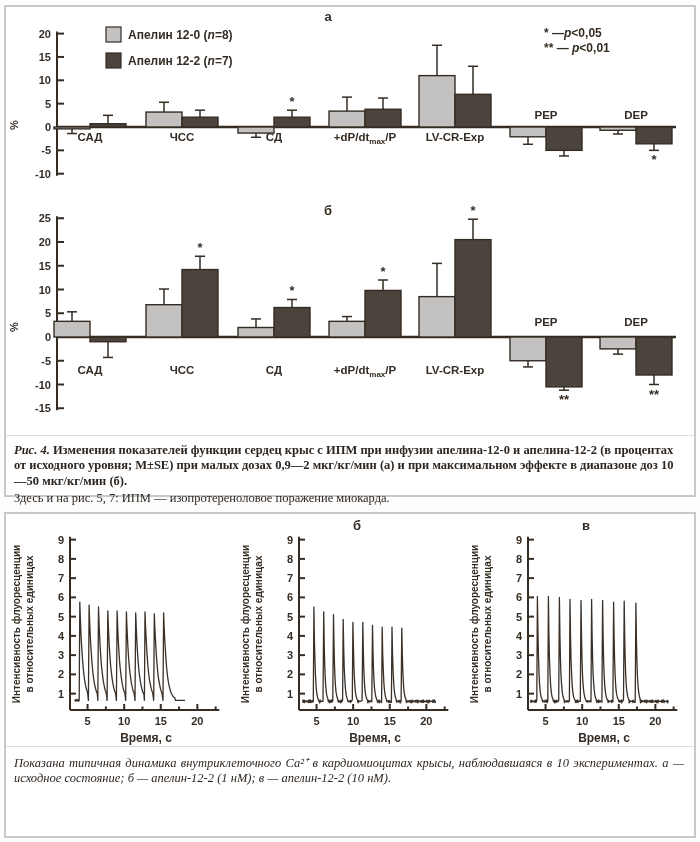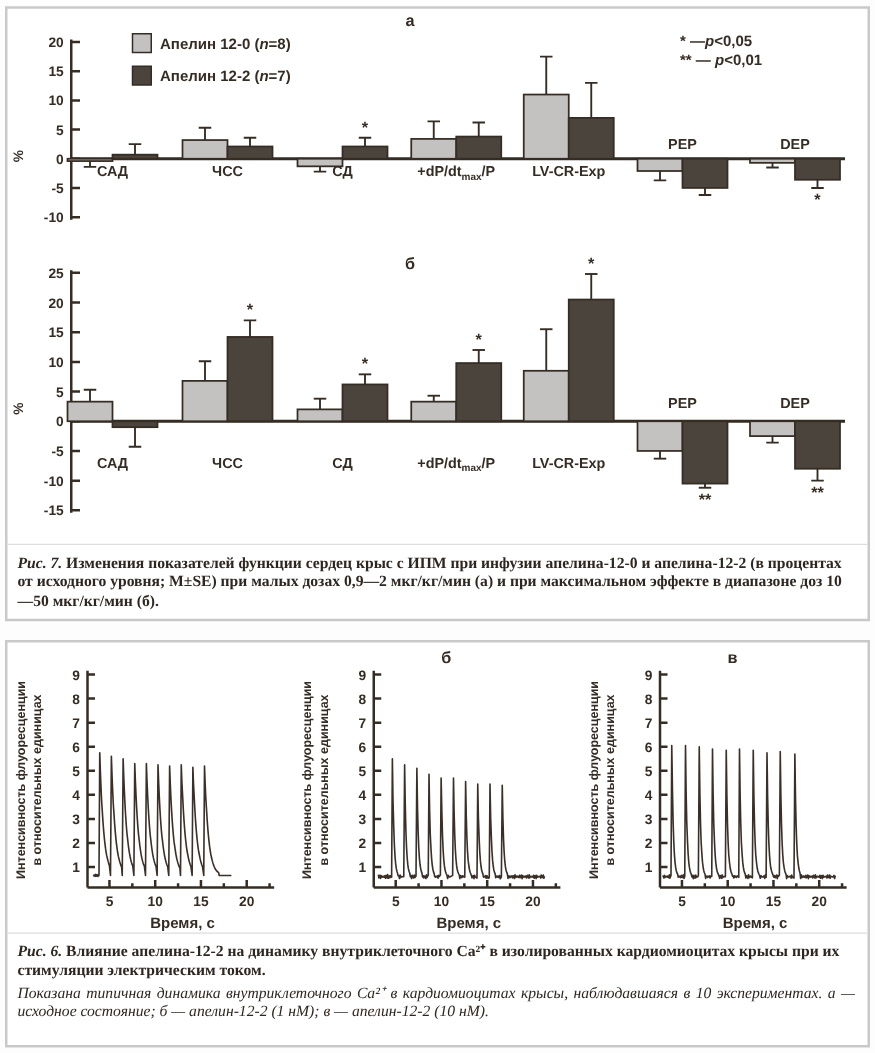--- a/index.html
+++ b/index.html
@@ -201,21 +201,22 @@
         <text x="84" y="175" fill="#352c24" font-size="11.5" font-weight="bold" text-anchor="middle">САД</text>
         <text x="176" y="175" fill="#352c24" font-size="11.5" font-weight="bold" text-anchor="middle">ЧСС</text>
         <text x="268" y="175" fill="#352c24" font-size="11.5" font-weight="bold" text-anchor="middle">СД</text>
         <text x="359" y="175" fill="#352c24" font-size="11.5" font-weight="bold" text-anchor="middle"><tspan>+dP/dt</tspan><tspan font-size="8" dy="3">max</tspan><tspan dy="-3">/P</tspan></text>
         <text x="449" y="175" fill="#352c24" font-size="11.5" font-weight="bold" text-anchor="middle">LV-CR-Exp</text>
         <text x="540" y="127" fill="#352c24" font-size="11.5" font-weight="bold" text-anchor="middle">PEP</text>
         <text x="630" y="127" fill="#352c24" font-size="11.5" font-weight="bold" text-anchor="middle">DEP</text>
       </g>
     </svg>
   <div class="caption">
-    <p class="cap-main"><span class="figlabel">Рис. 7.</span> <span>Изменения показателей функции сердец крыс с ИПМ при инфузии апелина-12-0 и апелина-12-2 (в процентах от исходного уровня; M±SE) при малых дозах 0,9—2 мкг/кг/мин (а) и при максимальном эффекте в диапазоне доз 10—50 мкг/кг/мин (б).</span></p>
+    <p class="cap-main"><span class="figlabel">Рис. 4.</span> <span>Изменения показателей функции сердец крыс с ИПМ при инфузии апелина-12-0 и апелина-12-2 (в процентах от исходного уровня; M±SE) при малых дозах 0,9—2 мкг/кг/мин (а) и при максимальном эффекте в диапазоне доз 10—50 мкг/кг/мин (б).</span></p>
+    <p class="cap-note">Здесь и на рис. 5, 7: ИПМ — изопротереноловое поражение миокарда.</p>
   </div>
 </div>
 
 <div class="panel" id="panel-fig6">
   <div class="plots-row">
     <svg class="chart" id="fig6a" width="229" height="232" viewBox="0 0 229 232">
         <g>
           <g stroke="#352c24" stroke-width="2">
             <line x1="64" y1="22.637500000000017" x2="64" y2="196"></line>
             <line x1="64" y1="196" x2="213.328" y2="196"></line>
@@ -337,16 +338,15 @@
           <text x="154.768" y="211" fill="#352c24" font-size="11" font-weight="bold" text-anchor="middle">15</text>
           <text x="191.368" y="211" fill="#352c24" font-size="11" font-weight="bold" text-anchor="middle">20</text>
           <text x="140" y="228" fill="#352c24" font-size="12" font-weight="bold" text-anchor="middle">Время, с</text>
           <text x="14" y="110" fill="#352c24" font-size="10" font-weight="bold" text-anchor="middle" transform="rotate(-90 14 110)">Интенсивность флуоресценции</text>
           <text x="27" y="110" fill="#352c24" font-size="10" font-weight="bold" text-anchor="middle" transform="rotate(-90 27 110)">в относительных единицах</text>
           <path d="M66.2 186.4L66.6 187.2L67.1 188.4L67.5 186.2L68.0 187.9L68.4 187.5L68.8 187.0L69.3 187.4L69.7 187.8L70.1 186.8L70.6 187.3L71.0 188.2L71.5 185.9L71.9 188.5L72.8 186.3L73.4 82.4L74.0 119.6L74.5 143.6L75.0 159.1L75.5 169.1L76.0 175.6L76.5 179.7L77.0 182.4L77.5 184.2L78.1 185.3L78.6 187.8L79.1 186.8L79.6 187.6L80.1 187.0L80.6 188.1L81.1 186.2L81.6 187.9L82.2 187.9L82.7 185.8L83.2 188.7L83.8 187.0L84.4 82.4L84.9 119.6L85.4 143.6L86.0 159.1L86.5 169.1L87.0 175.6L87.5 179.7L88.0 182.4L88.5 184.2L89.0 185.3L89.5 187.5L90.1 186.3L90.6 188.9L91.1 186.3L91.6 187.2L92.1 188.5L92.6 186.1L93.1 187.9L93.6 187.2L94.2 187.5L94.7 186.4L95.4 83.4L95.9 120.2L96.4 144.0L96.9 159.4L97.5 169.3L98.0 175.7L98.5 179.8L99.0 182.5L99.5 184.2L100.0 185.3L100.5 188.7L101.0 187.0L101.6 186.8L102.1 188.0L102.6 187.0L103.1 187.6L103.6 186.6L104.1 188.4L104.6 186.8L105.4 187.2L106.0 85.3L106.5 121.5L107.0 144.8L107.6 159.9L108.1 169.6L108.6 175.9L109.1 179.9L109.6 182.6L110.1 184.3L110.6 185.3L111.1 186.5L111.7 188.7L112.2 186.4L112.7 187.1L113.2 188.6L113.7 185.9L114.2 188.1L114.7 187.3L115.2 187.2L115.8 187.3L116.3 187.4L117.0 86.3L117.5 122.1L118.0 145.2L118.5 160.1L119.0 169.8L119.6 176.0L120.1 180.0L120.6 182.6L121.1 184.3L121.6 185.4L122.1 187.1L122.6 186.6L123.1 188.4L123.7 186.7L124.2 187.6L124.7 186.9L125.2 188.0L125.7 187.0L126.2 186.7L127.0 187.9L127.6 85.3L128.1 121.5L128.6 144.8L129.1 159.9L129.7 169.6L130.2 175.9L130.7 179.9L131.2 182.6L131.7 184.3L132.2 185.3L132.7 188.4L133.2 186.6L133.8 187.1L134.3 188.7L134.8 185.8L135.3 188.1L135.8 187.5L136.3 186.8L136.8 187.7L137.3 187.1L137.9 188.3L138.6 86.3L139.1 122.1L139.6 145.2L140.1 160.1L140.6 169.8L141.2 176.0L141.7 180.0L142.2 182.6L142.7 184.3L143.2 185.4L143.7 186.4L144.2 188.6L144.7 186.5L145.3 187.5L145.8 187.3L146.3 187.6L146.8 187.2L147.3 186.8L147.8 188.7L148.3 185.9L148.9 187.7L149.6 88.2L150.1 123.3L150.6 146.0L151.1 160.7L151.6 170.1L152.1 176.2L152.6 180.2L153.2 182.7L153.7 184.3L154.2 185.4L154.7 187.1L155.2 187.9L155.7 186.4L156.2 188.1L156.7 187.6L157.3 186.0L157.8 188.9L158.3 186.5L158.8 187.1L159.5 186.0L160.2 87.2L160.7 122.7L161.2 145.6L161.7 160.4L162.2 169.9L162.7 176.1L163.3 180.1L163.8 182.7L164.3 184.3L164.8 185.4L165.3 188.9L165.8 186.4L166.3 187.5L166.8 187.6L167.4 187.2L167.9 187.4L168.4 186.8L168.9 188.5L169.4 186.1L169.9 187.7L170.4 188.2L171.2 188.4L171.9 89.2L172.4 124.0L172.9 146.4L173.4 160.9L173.9 170.3L174.5 176.3L175.0 180.2L175.5 182.7L176.0 184.4L176.5 188.8L177.0 185.8L177.5 188.0L178.0 187.6L178.6 186.7L179.1 187.7L179.6 187.1L180.1 188.0L180.6 186.3L181.1 188.2L181.6 187.5L182.1 186.0L182.7 188.9L183.2 186.5L183.7 187.2L184.2 187.8L184.7 187.0L185.2 187.5L185.7 186.8L186.2 188.4L186.8 186.3L187.3 187.4L187.8 188.4L188.3 185.8L188.8 188.4L189.3 187.2L189.8 187.0L190.3 187.6L190.9 187.2L191.4 187.8L191.9 186.2L192.4 188.6L192.9 186.9L193.4 186.5L193.9 188.8L194.4 186.2L195.0 187.7L195.5 187.5L196.0 187.2L196.5 187.3L197.0 187.0L197.5 188.4L198.0 186.0L198.5 188.0L199.1 187.9L199.6 186.0L200.1 188.6L200.6 186.9L201.1 187.3L201.6 187.4L202.1 187.5L202.6 187.5L203.2 186.3L203.7 188.8L204.2 186.4" fill="none" stroke="#3a3028" stroke-width="1.3" stroke-linejoin="round"></path>
         </g>
       </svg>
   </div>
   <div class="caption">
-    <p class="cap-main"><span class="figlabel">Рис. 6.</span> <span>Влияние апелина-12-2 на динамику внутриклеточного Ca²⁺ в изолированных кардиомиоцитах крысы при их стимуляции электрическим током.</span></p>
     <p class="cap-note">Показана типичная динамика внутриклеточного Ca²⁺ в кардиомиоцитах крысы, наблюдавшаяся в 10 экспериментах. а — исходное состояние; б — апелин-12-2 (1 нМ); в — апелин-12-2 (10 нМ).</p>
   </div>
 </div>
 
 </body></html>

